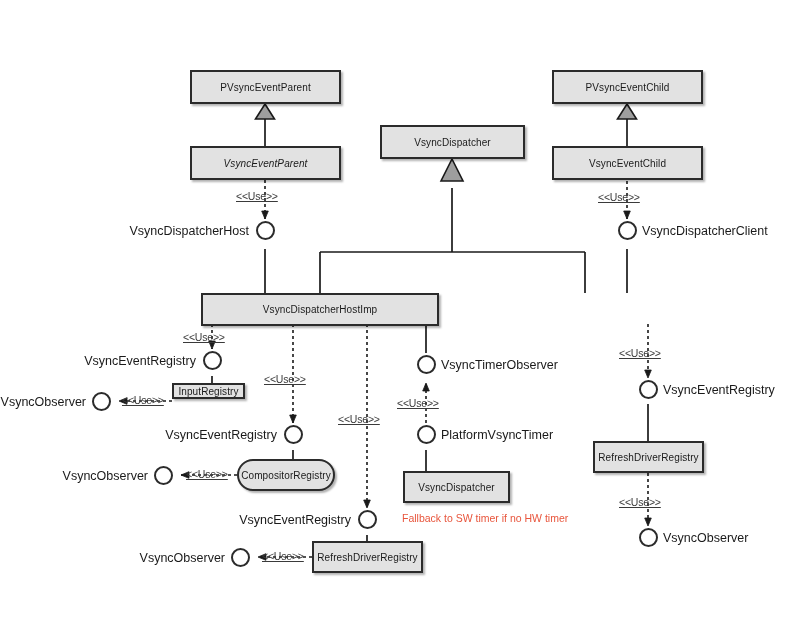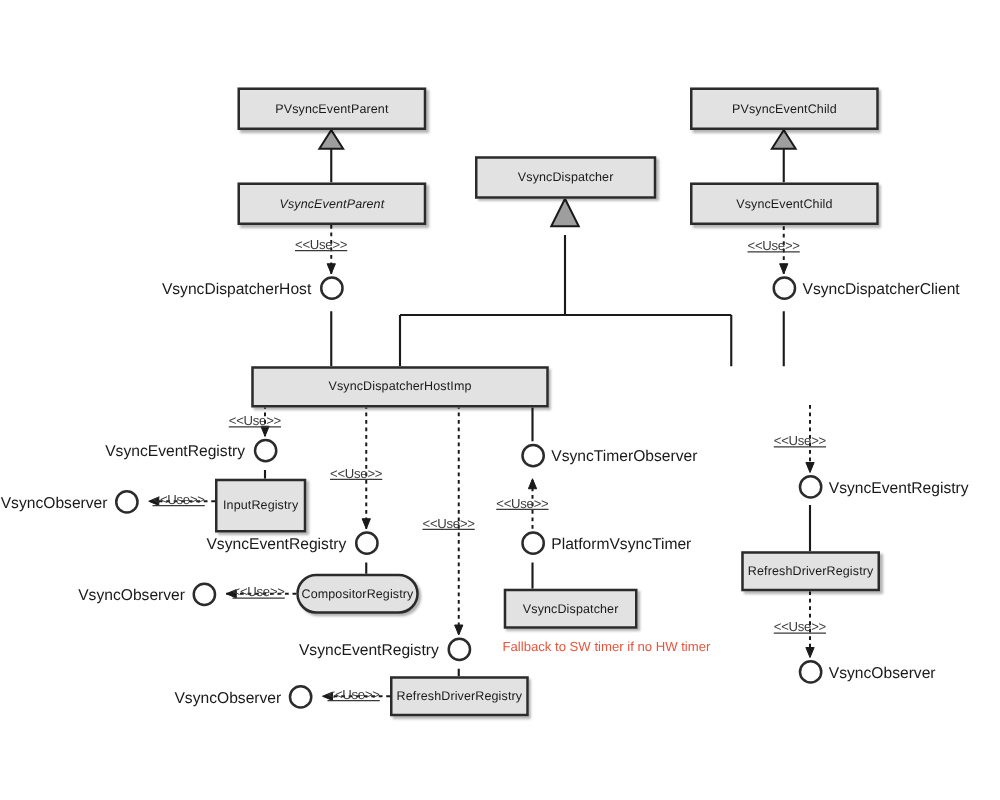--- a/index.html
+++ b/index.html
@@ -149,21 +149,21 @@
 
   <div class="uml-box" style="left:380px; top:125px; width:145px; height:34px;">VsyncDispatcher</div>
 
   <div class="uml-box" style="left:552px; top:70px; width:151px; height:34px;">PVsyncEventChild</div>
 
   <div class="uml-box" style="left:552px; top:146px; width:151px; height:34px;">VsyncEventChild</div>
 
   <div class="uml-box" style="left:201px; top:293px; width:238px; height:33px;">VsyncDispatcherHostImp</div>
 
 
-  <div class="uml-box" style="left:172px; top:383px; width:73px; height:43px;">InputRegistry</div>
+  <div class="uml-box" style="left:172px; top:383px; width:73px; height:16px;">InputRegistry</div>
 
   <div class="uml-box" style="left:237px; top:459px; width:98px; height:32px;border-radius:16px;">CompositorRegistry</div>
 
   <div class="uml-box" style="left:312px; top:541px; width:111px; height:32px;">RefreshDriverRegistry</div>
 
   <div class="uml-box" style="left:593px; top:441px; width:111px; height:32px;">RefreshDriverRegistry</div>
 
   <div class="uml-box" style="left:403px; top:471px; width:107px; height:32px;">VsyncDispatcher</div>
 
   <div class="lollipop" style="left:256px; top:221px;"></div>

